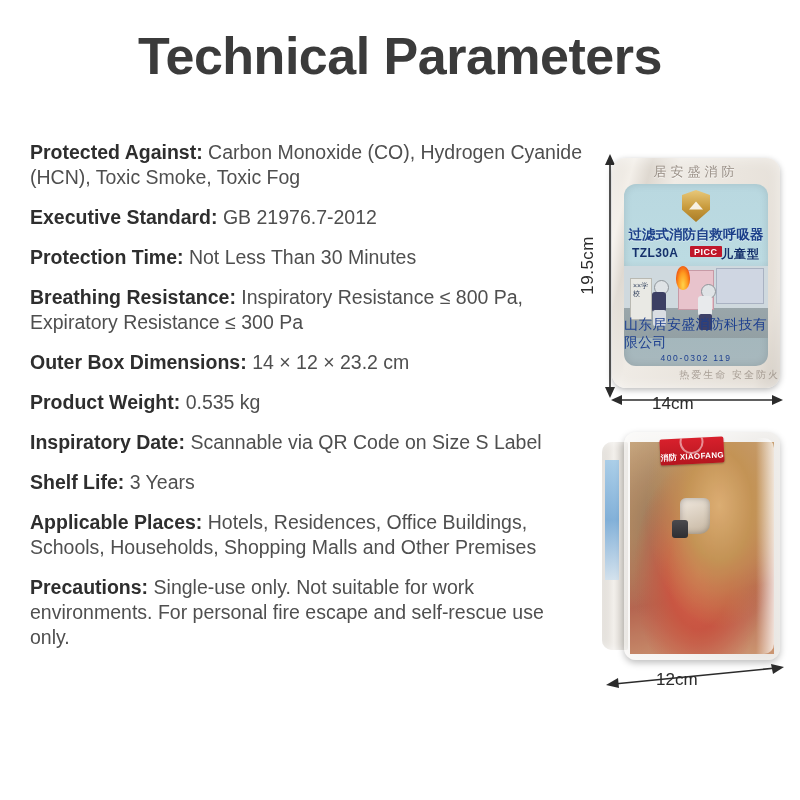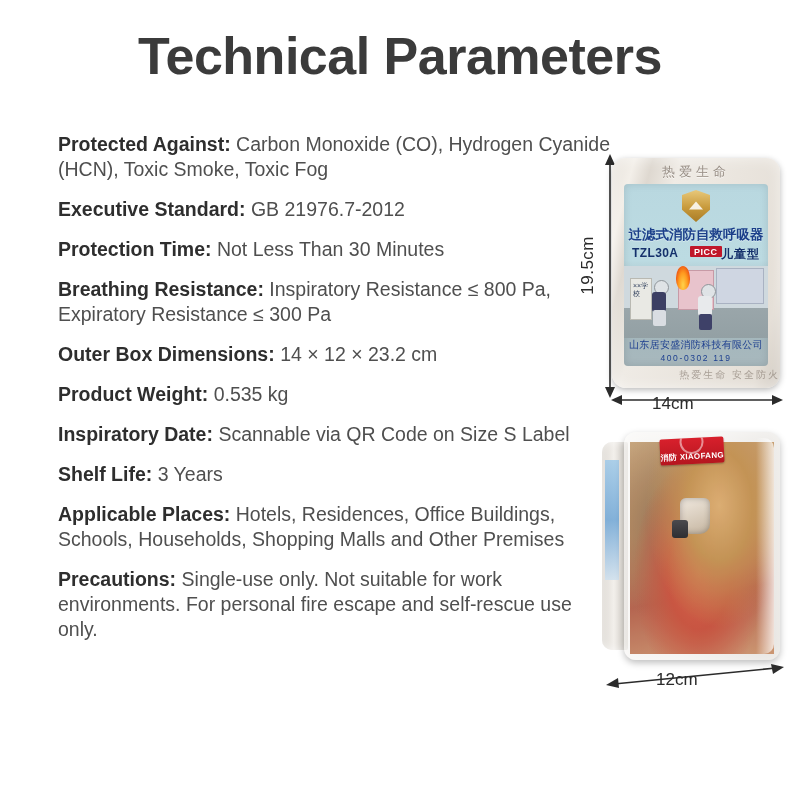--- a/index.html
+++ b/index.html
@@ -25,23 +25,22 @@
     font-size: 52px;
     font-weight: bold;
     color: #3b3b3b;
     letter-spacing: -0.5px;
   }
 
   
   #spec-list {
     position: absolute;
     left: 30px;
-    top: 132px;
+    top: 140px;
     width: 556px;
-    margin-left: 28px;
   }
   .spec-row {
     margin-bottom: 15px;
     font-size: 19.5px;
     line-height: 25px;
     color: #4a4a4a;
   }
   .spec-label {
     font-weight: bold;
     color: #2e2e2e;
@@ -104,21 +103,21 @@
     color: rgba(120,108,98,.75);
     text-shadow: 0 1px 0 rgba(255,255,255,.7);
   }
   #box-front-label {
     position: absolute;
     left: 12px;
     top: 26px;
     width: 144px;
     height: 182px;
     background: linear-gradient(180deg,#b9d8e0 0%,#bcdbe2 42%,#9fb6bc 60%,#a8b8bd 100%);
-    border-radius: 4px;
+    border-radius: 12px;
     overflow: hidden;
     box-shadow: inset 0 0 8px rgba(0,0,0,.12);
   }
   #shield-logo {
     position: absolute;
     left: 50%; top: 6px;
     transform: translateX(-50%);
     width: 28px; height: 32px;
     background: linear-gradient(180deg,#e8c87a,#c89a3c 55%,#a97c26);
     clip-path: polygon(50% 0,100% 16%,100% 62%,50% 100%,0 62%,0 16%);
@@ -237,22 +236,22 @@
   #ill-person-1 .head { left: 2px; top: 0; }
   #ill-person-1 .body { left: 0px; top: 12px; background:#3c3f63; }
   #ill-person-1 .legs { left: 1px; top: 30px; background:#d9dde2; }
   #ill-person-2 { left: 74px; top: 18px; }
   #ill-person-2 .head { left: 3px; top: 0; }
   #ill-person-2 .body { left: 0px; top: 12px; background:#e8eaec; }
   #ill-person-2 .legs { left: 1px; top: 30px; background:#3e4168; }
   #label-company {
     position: absolute;
     bottom: 14px; left: 0; width: 100%;
-    text-align: center;
-    font-size: 10px;
+    text-align: left;
+    font-size: 14px;
     color: #1d3f8f;
     letter-spacing: .3px;
   }
   #label-phone {
     position: absolute;
     bottom: 3px; left: 0; width: 100%;
     text-align: center;
     font-size: 8.5px;
     color: #1d3f8f;
     letter-spacing: 1.6px;
@@ -425,21 +424,21 @@
 <div id="product-figures">
 
   <svg width="40" height="250" style="position:absolute;left:38px;top:12px;">
     <line x1="12" y1="10" x2="12" y2="238" stroke="#2b2b2b" stroke-width="1.6"></line>
     <polygon points="12,2 7,13 17,13" fill="#2b2b2b"></polygon>
     <polygon points="12,246 7,235 17,235" fill="#2b2b2b"></polygon>
   </svg>
   <div class="dim-label" id="dim-height-label">19.5cm</div>
 
   <div id="box-front">
-    <div id="box-front-lidtext">热爱生命</div>
+    <div id="box-front-lidtext">居安盛消防</div>
 
     <div id="box-front-label">
       <div id="shield-logo"></div>
       <div id="label-headline">过滤式消防自救呼吸器</div>
       <div id="label-model">TZL30A</div>
       <div id="label-picc">PICC</div>
       <div id="label-type">儿童型</div>
 
       <div id="label-illustration">
         <div class="ill-building ill-bldg-right"></div>

